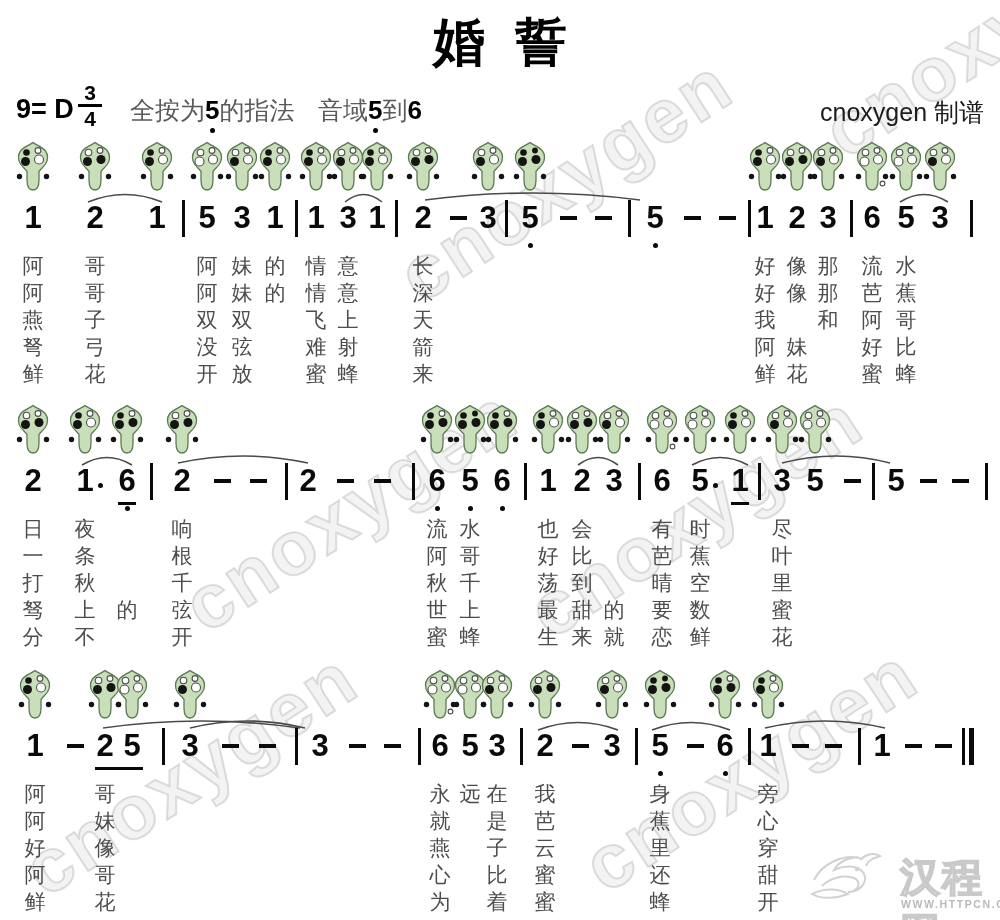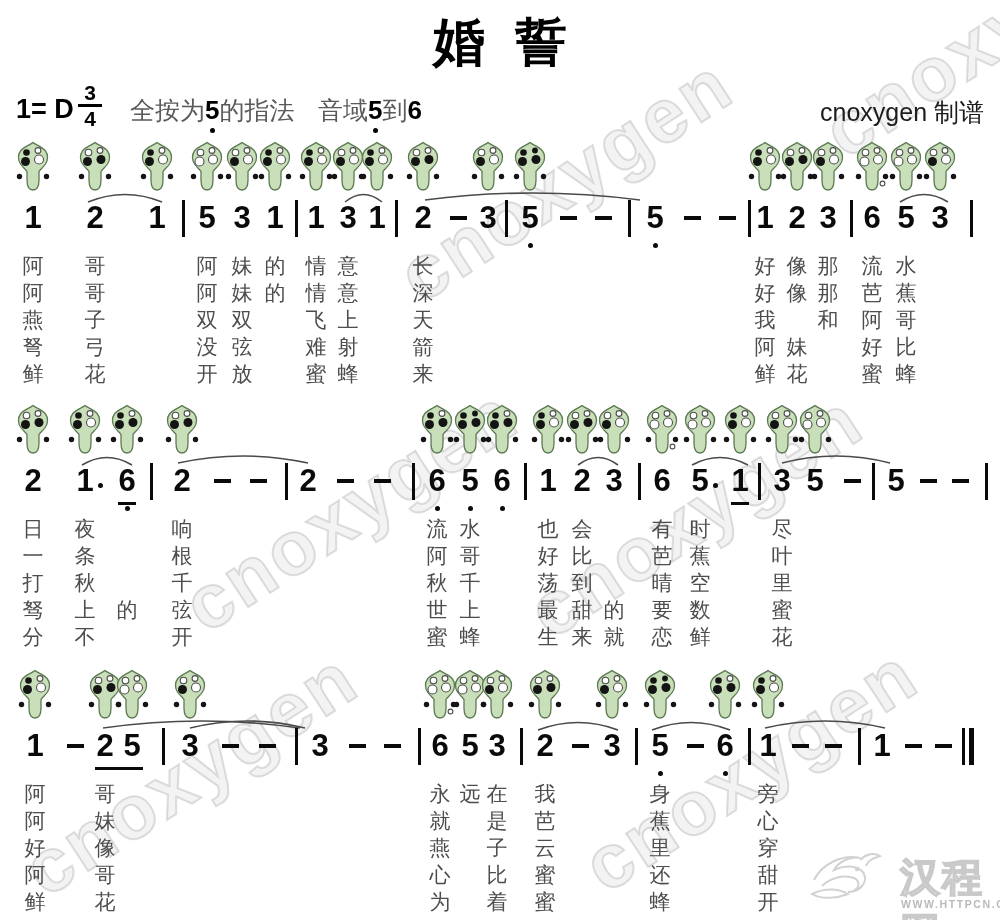--- a/index.html
+++ b/index.html
@@ -50,21 +50,21 @@
     <div class="wm" style="left: 430px; top: 232px; transform: rotate(-33deg);">cnoxygen</div>
     <div class="wm" style="left: 855px; top: 88px; transform: rotate(-33deg);">cnoxygen</div>
     <div class="wm" style="left: 215px; top: 562px; transform: rotate(-33deg);">cnoxygen</div>
     <div class="wm" style="left: 560px; top: 568px; transform: rotate(-33deg);">cnoxygen</div>
     <div class="wm" style="left: 55px; top: 826px; transform: rotate(-33deg);">cnoxygen</div>
     <div class="wm" style="left: 615px; top: 822px; transform: rotate(-33deg);">cnoxygen</div>
   </div>
 
 <div class="title">婚誓</div>
 
-<div class="hdr hdr-key">1= D</div>
+<div class="hdr hdr-key">9= D</div>
 <div class="frac">
   <div>3</div>
   <div class="frac-line"></div>
   <div>4</div>
 </div>
 <div class="hdr" style="left:130px;">
   <span class="hdr-gray">全按为</span><span class="ndot-wrap"><span class="hdr-b">5</span><i class="hdot"></i></span><span class="hdr-gray">的指法</span>
 </div>
 <div class="hdr" style="left:318px;">
   <span class="hdr-gray">音域</span><span class="ndot-wrap"><span class="hdr-b">5</span><i class="hdot"></i></span><span class="hdr-gray">到</span><span class="hdr-b">6</span>

